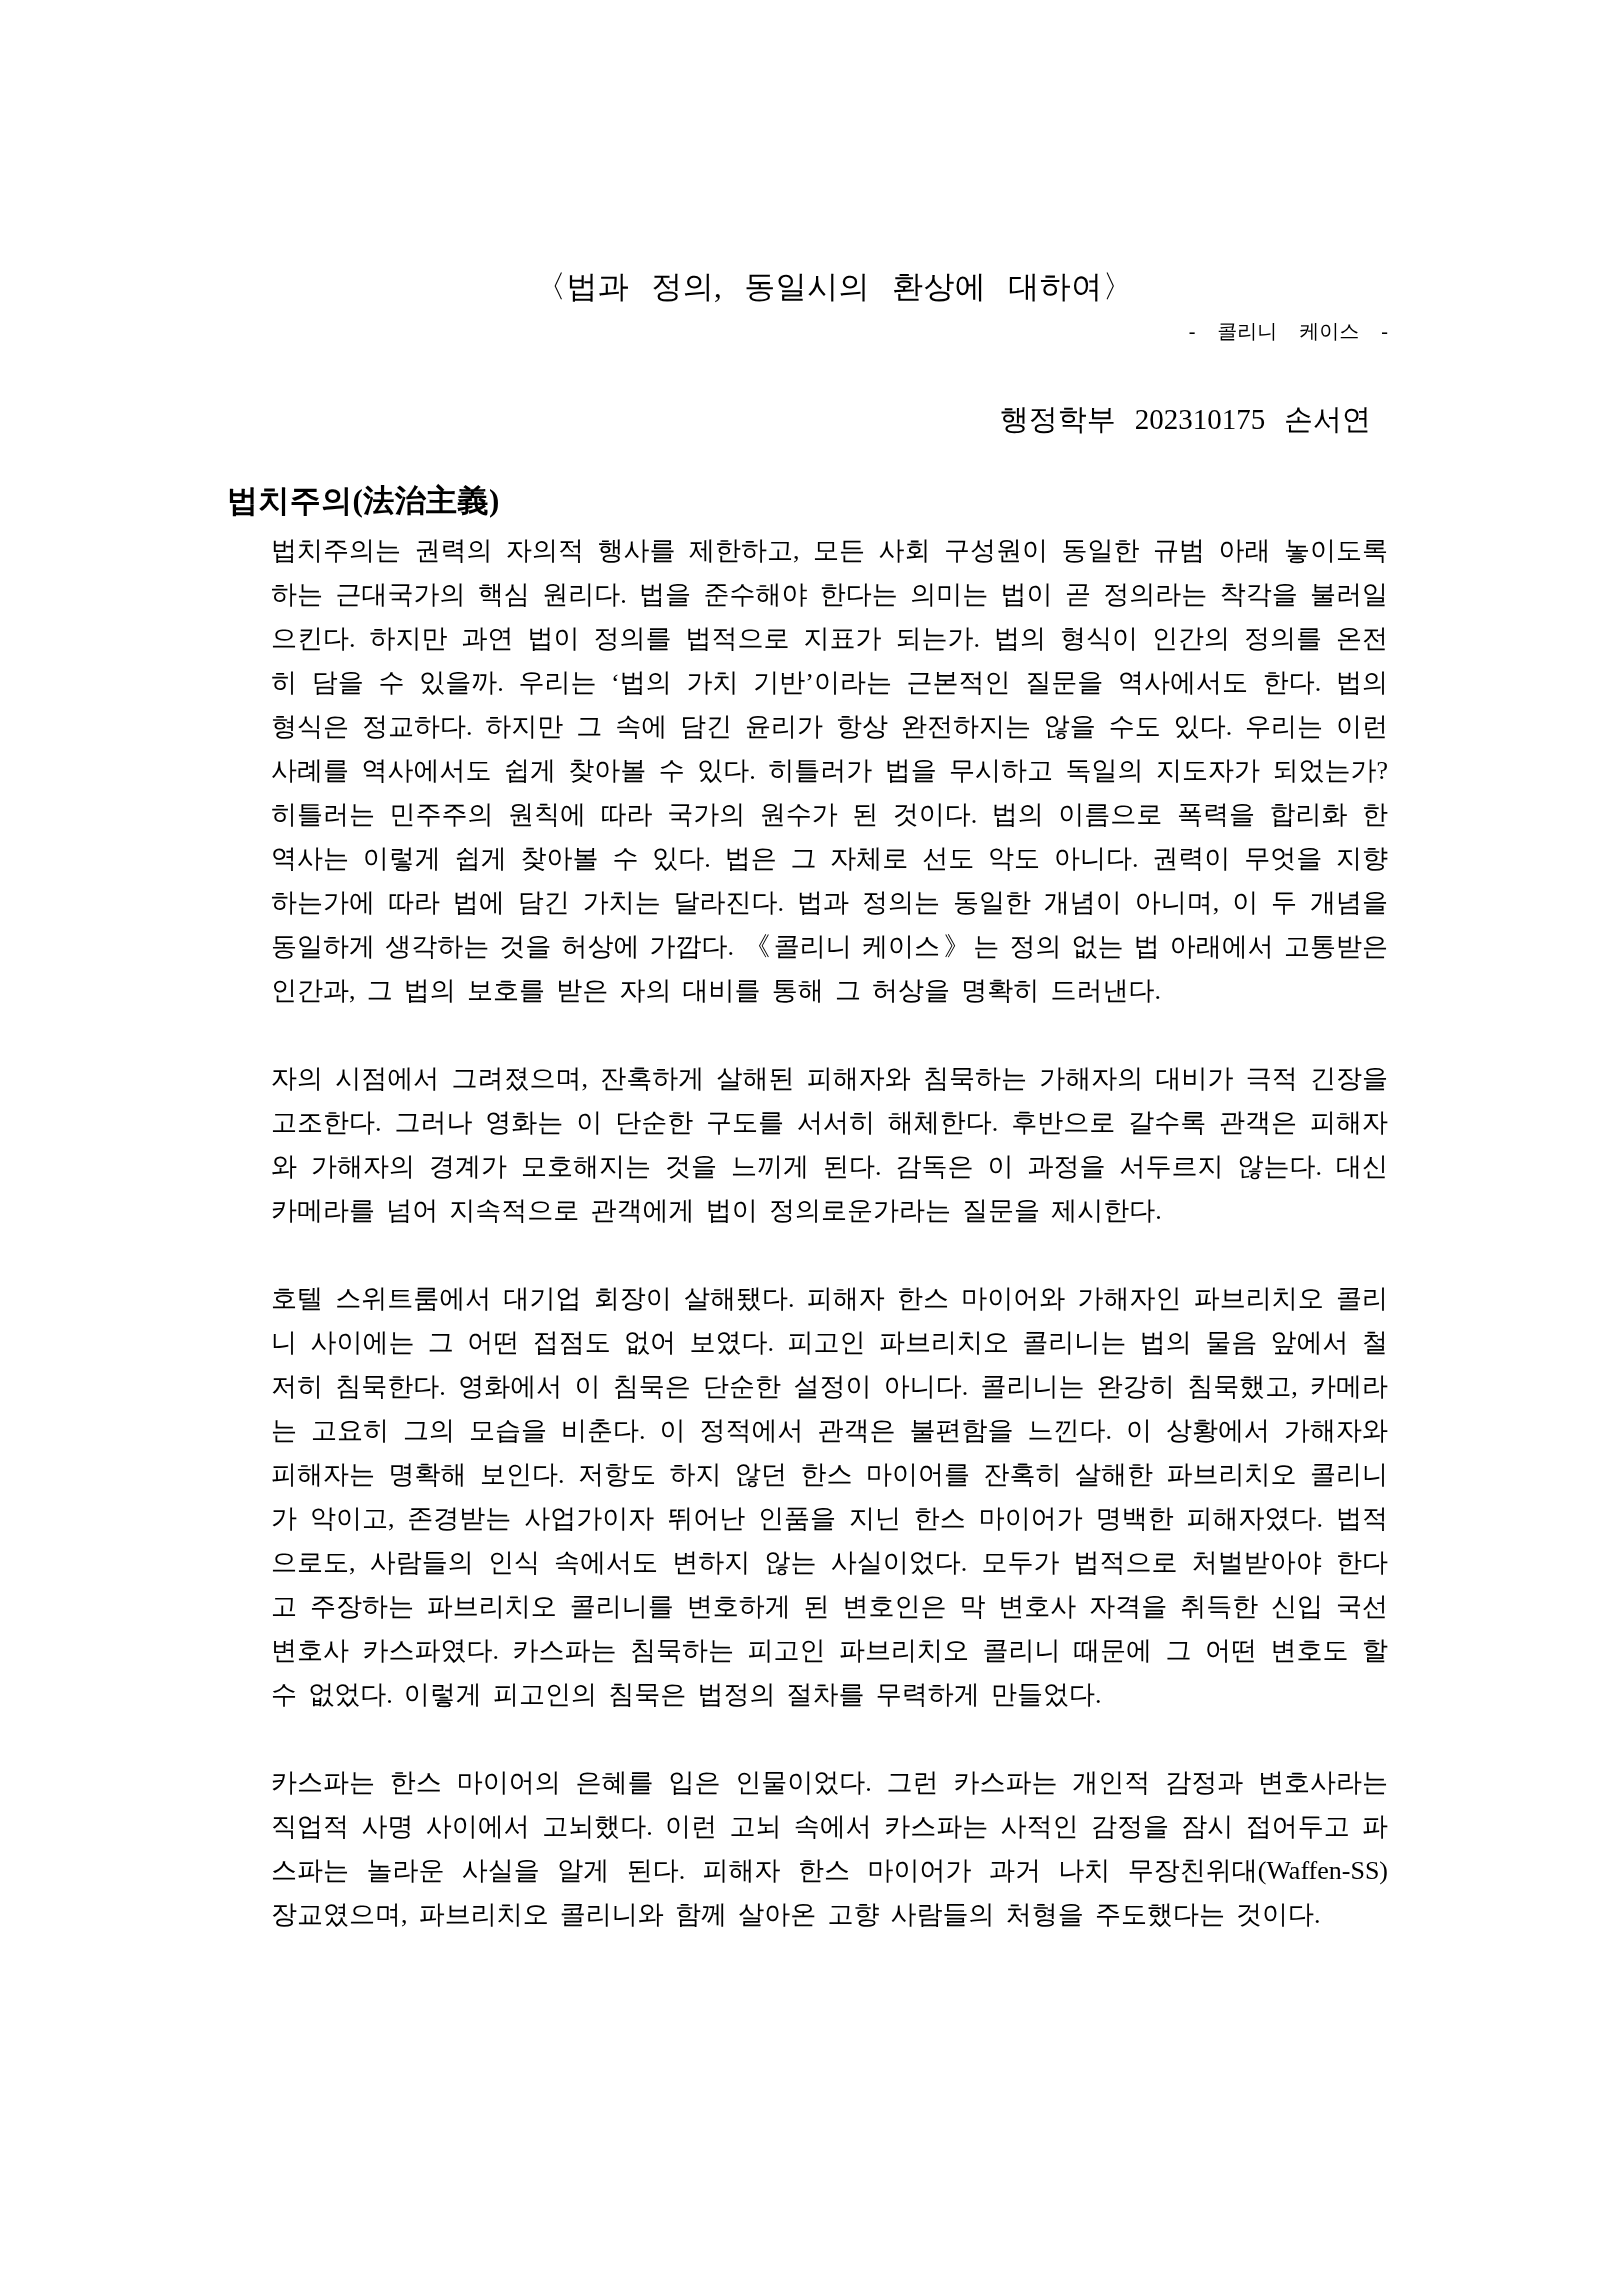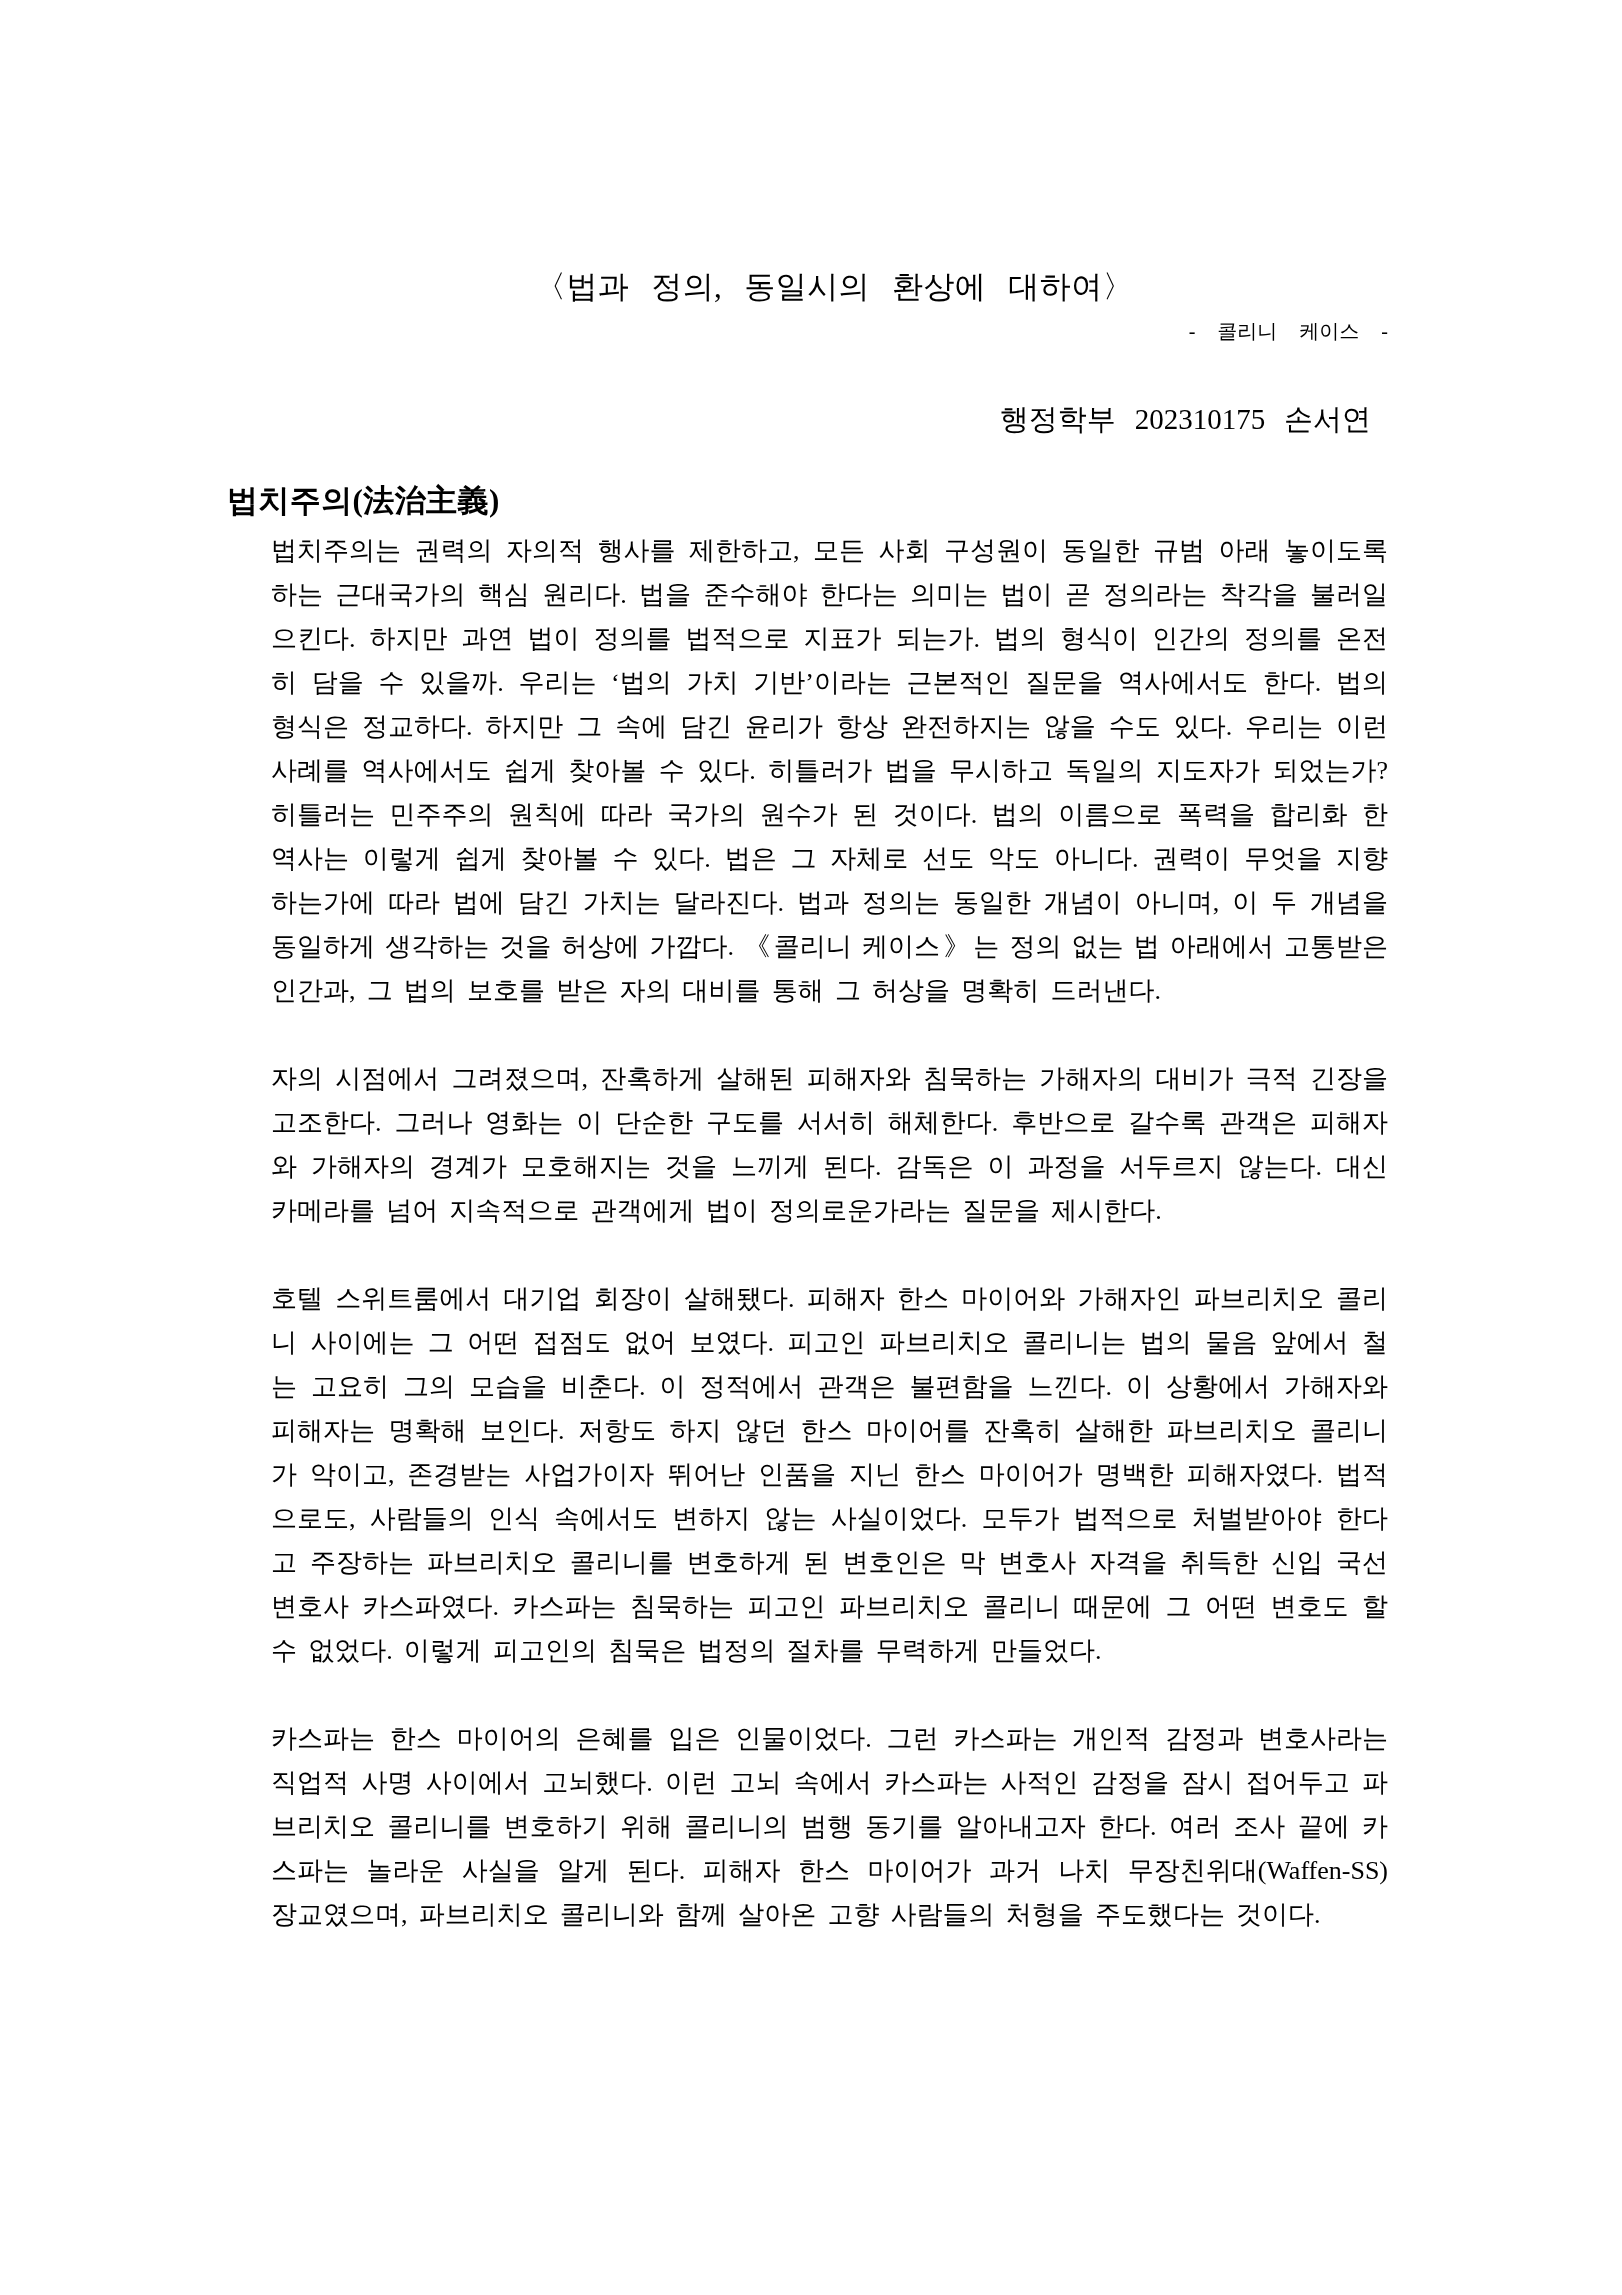--- a/index.html
+++ b/index.html
@@ -109,32 +109,32 @@
         </div>
         <div class="paragraph gap">
           <div class="line body-line">자의 시점에서 그려졌으며, 잔혹하게 살해된 피해자와 침묵하는 가해자의 대비가 극적 긴장을</div>
           <div class="line body-line">고조한다. 그러나 영화는 이 단순한 구도를 서서히 해체한다. 후반으로 갈수록 관객은 피해자</div>
           <div class="line body-line">와 가해자의 경계가 모호해지는 것을 느끼게 된다. 감독은 이 과정을 서두르지 않는다. 대신</div>
           <div class="line body-line last">카메라를 넘어 지속적으로 관객에게 법이 정의로운가라는 질문을 제시한다.</div>
         </div>
         <div class="paragraph gap">
           <div class="line body-line">호텔 스위트룸에서 대기업 회장이 살해됐다. 피해자 한스 마이어와 가해자인 파브리치오 콜리</div>
           <div class="line body-line">니 사이에는 그 어떤 접점도 없어 보였다. 피고인 파브리치오 콜리니는 법의 물음 앞에서 철</div>
+          <div class="line body-line">저히 침묵한다. 영화에서 이 침묵은 단순한 설정이 아니다. 콜리니는 완강히 침묵했고, 카메라</div>
           <div class="line body-line">는 고요히 그의 모습을 비춘다. 이 정적에서 관객은 불편함을 느낀다. 이 상황에서 가해자와</div>
           <div class="line body-line">피해자는 명확해 보인다. 저항도 하지 않던 한스 마이어를 잔혹히 살해한 파브리치오 콜리니</div>
           <div class="line body-line">가 악이고, 존경받는 사업가이자 뛰어난 인품을 지닌 한스 마이어가 명백한 피해자였다. 법적</div>
           <div class="line body-line">으로도, 사람들의 인식 속에서도 변하지 않는 사실이었다. 모두가 법적으로 처벌받아야 한다</div>
           <div class="line body-line">고 주장하는 파브리치오 콜리니를 변호하게 된 변호인은 막 변호사 자격을 취득한 신입 국선</div>
           <div class="line body-line">변호사 카스파였다. 카스파는 침묵하는 피고인 파브리치오 콜리니 때문에 그 어떤 변호도 할</div>
           <div class="line body-line last">수 없었다. 이렇게 피고인의 침묵은 법정의 절차를 무력하게 만들었다.</div>
         </div>
         <div class="paragraph gap">
           <div class="line body-line">카스파는 한스 마이어의 은혜를 입은 인물이었다. 그런 카스파는 개인적 감정과 변호사라는</div>
           <div class="line body-line">직업적 사명 사이에서 고뇌했다. 이런 고뇌 속에서 카스파는 사적인 감정을 잠시 접어두고 파</div>
-          <div class="line body-line">브리치오 콜리니를 변호하기 위해 콜리니의 범행 동기를 알아내고자 한다. 여러 조사 끝에 카</div>
           <div class="line body-line">스파는 놀라운 사실을 알게 된다. 피해자 한스 마이어가 과거 나치 무장친위대(Waffen-SS)</div>
           <div class="line body-line last">장교였으며, 파브리치오 콜리니와 함께 살아온 고향 사람들의 처형을 주도했다는 것이다.</div>
         </div>
       </div>
 
   </div>
 </div>
 
 
 </body></html>

